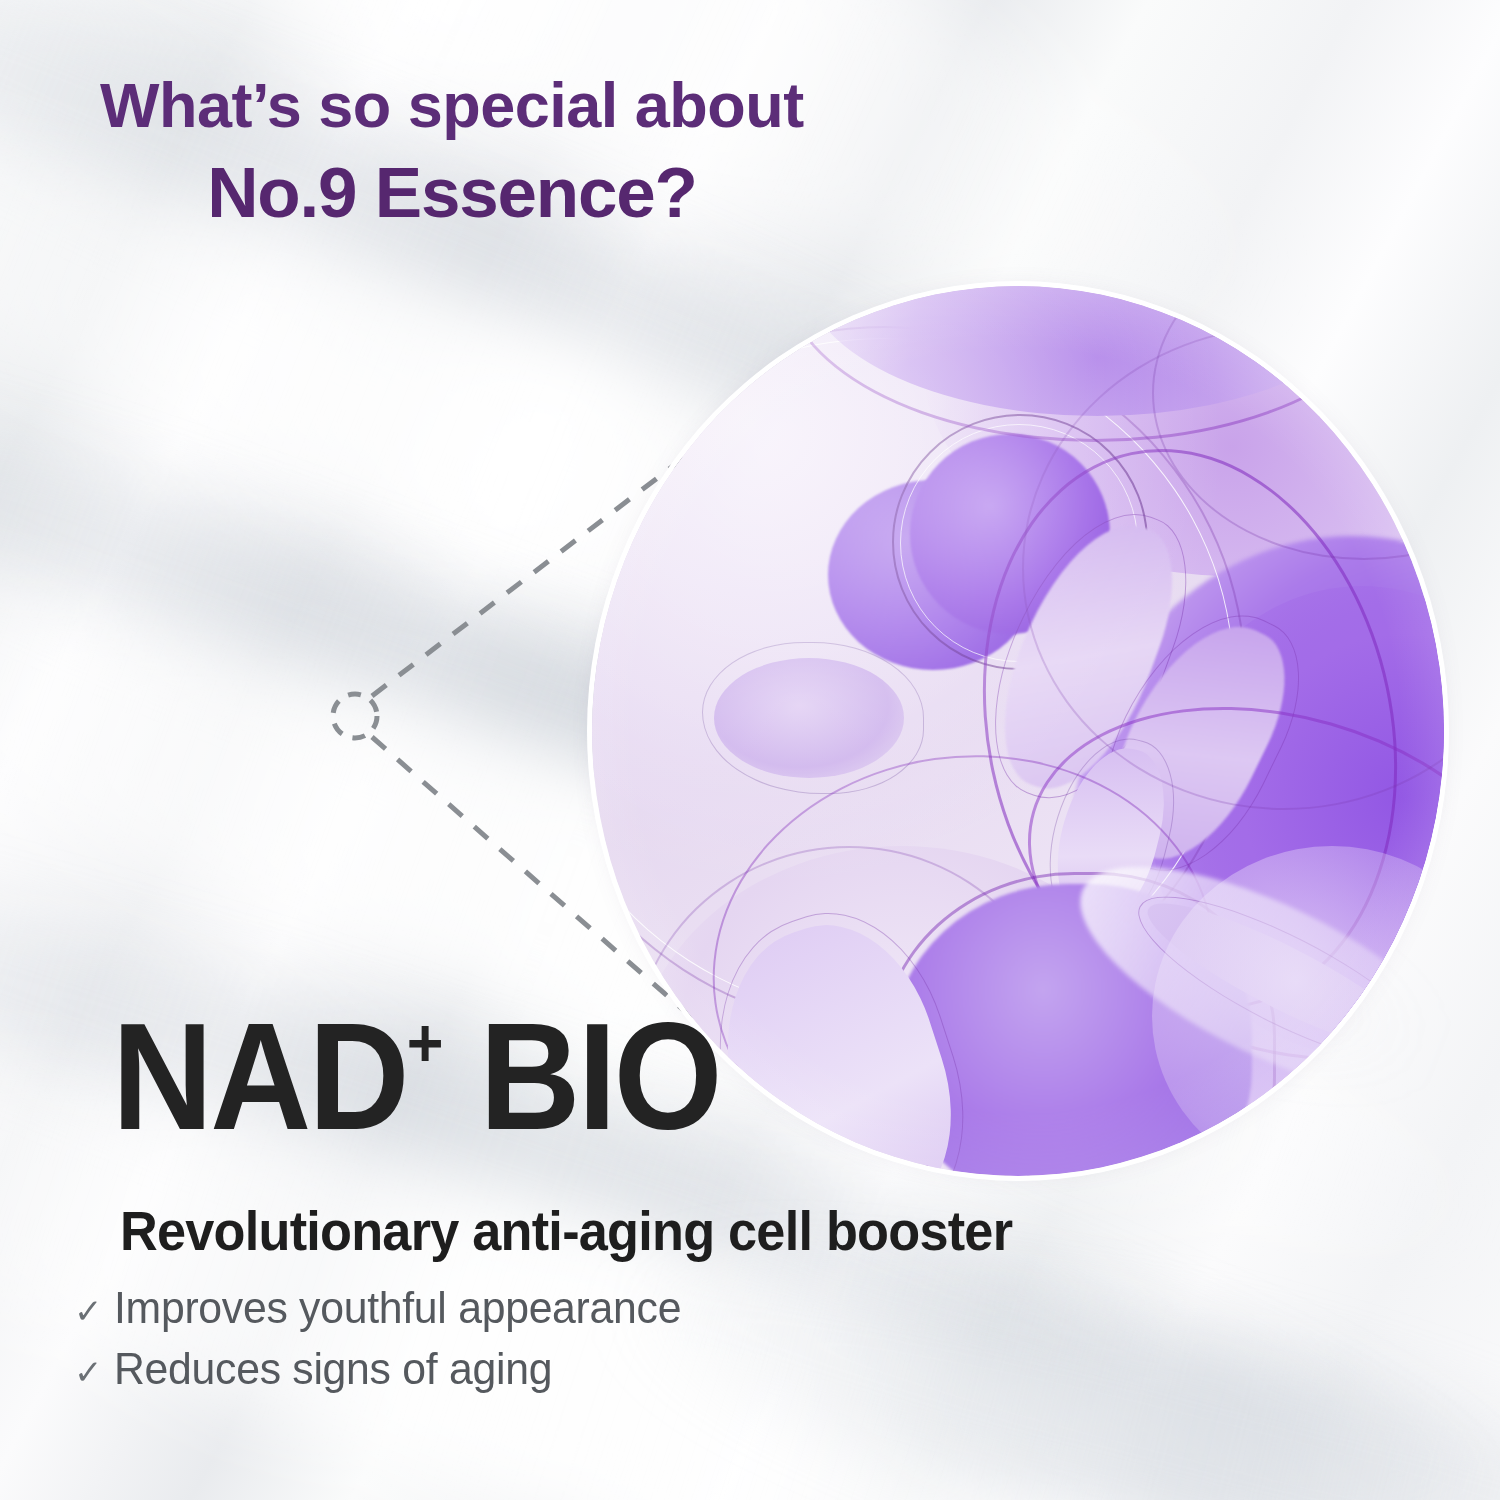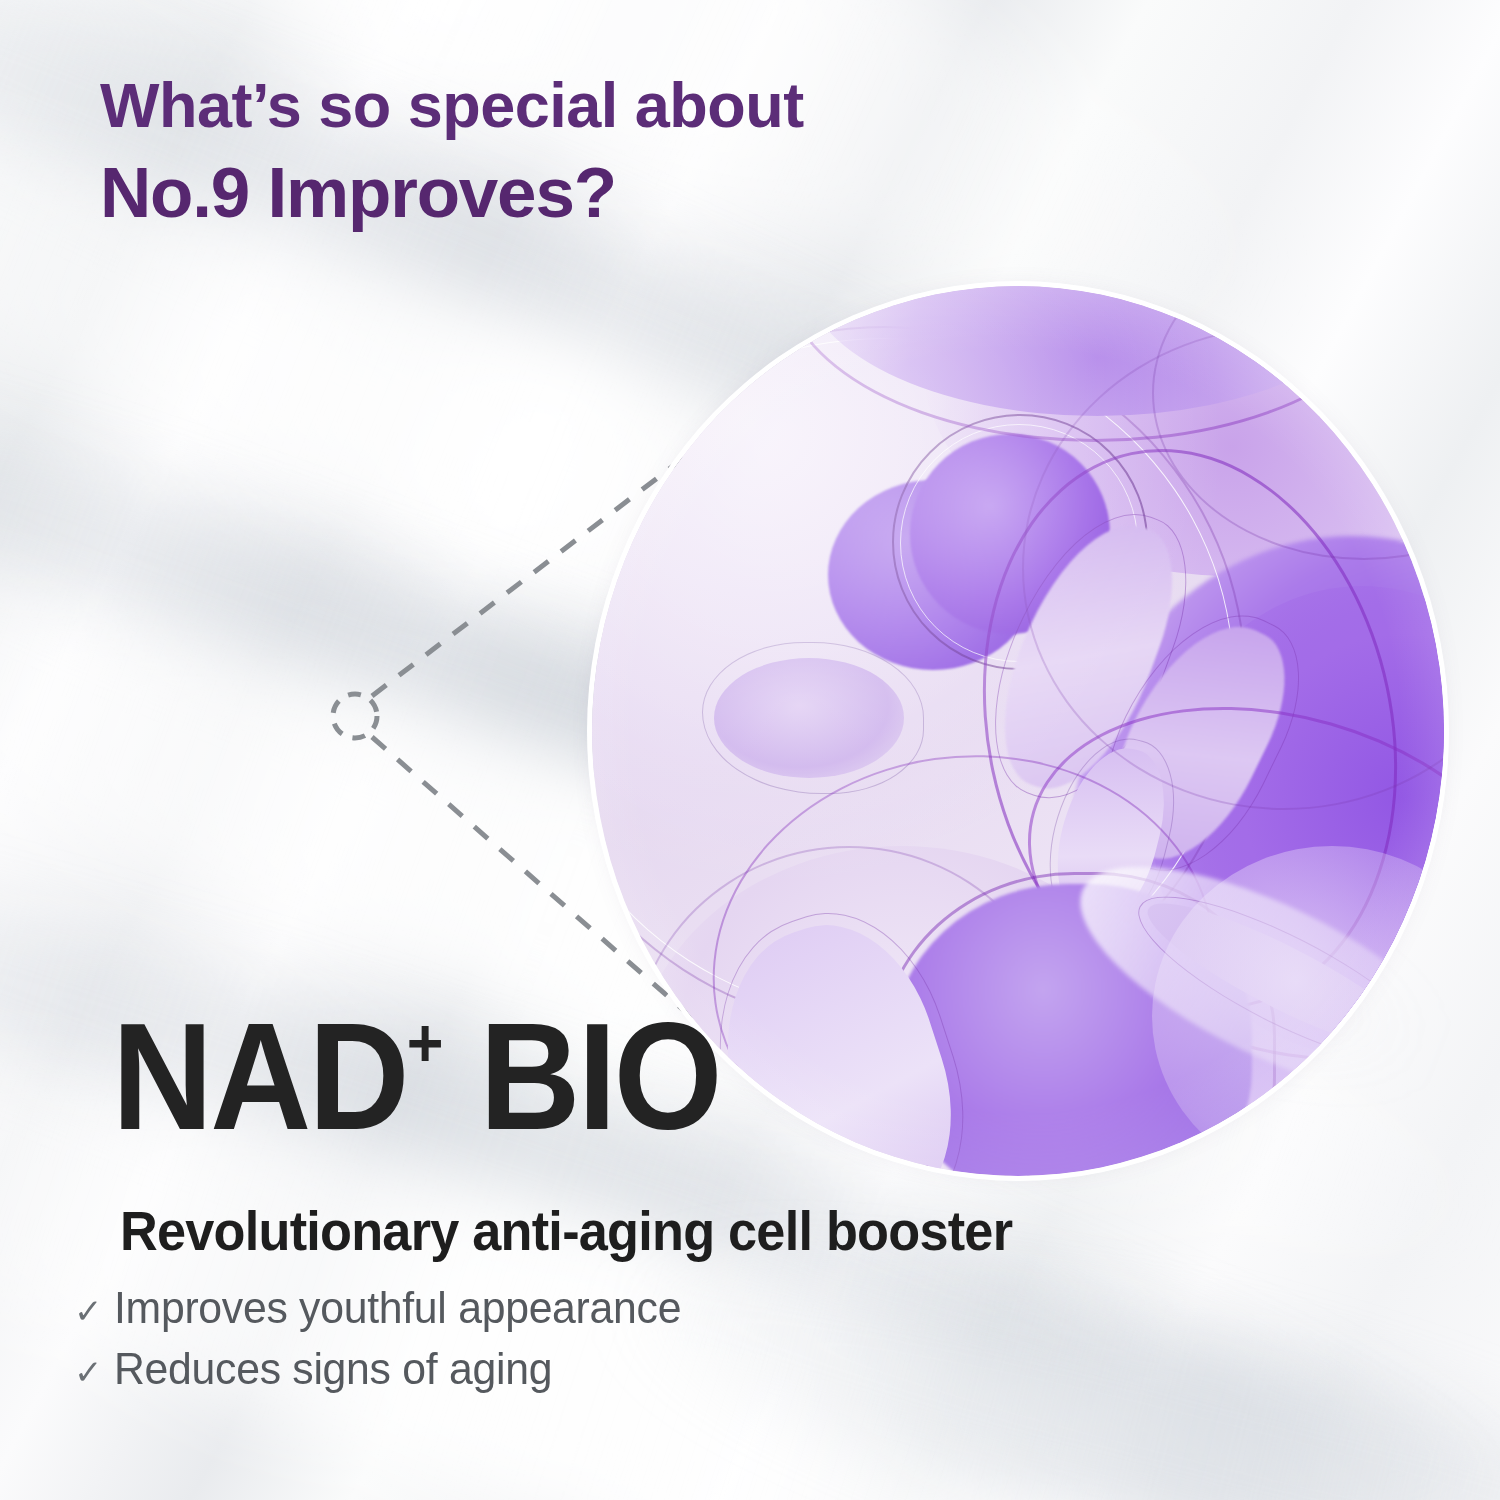--- a/index.html
+++ b/index.html
@@ -60,21 +60,21 @@
         background: linear-gradient(90deg, rgba(204,209,216,.0), rgba(200,206,214,.5), rgba(204,209,216,.0));
         transform: rotate(19deg); }
   .s7 { left:-460px; top:1220px; width:2100px; height:300px;
         background: linear-gradient(90deg, rgba(255,255,255,.0), rgba(255,255,255,.95), rgba(255,255,255,.0));
         transform: rotate(18deg); }
   .s8 { left:600px; top:1340px; width:1200px; height:200px;
         background: linear-gradient(90deg, rgba(207,212,219,.0), rgba(203,209,217,.55), rgba(207,212,219,.0));
         transform: rotate(14deg); }
 
   
-  .headline { position: absolute; left: 100px; top: 74px; }
+  .headline { position: absolute; left: 100px; top: 74px; text-align: center; }
   .headline .l1 {
     font-size: 63px; font-weight: 700; letter-spacing: -0.5px;
     line-height: 1.0; color: #5c2d78; white-space: nowrap;
   }
   .headline .l2 {
     margin-top: 20px;
     font-size: 71px; font-weight: 800; letter-spacing: -1.2px;
     line-height: 1.0; color: #56276f; white-space: nowrap;
   }
 
@@ -272,21 +272,21 @@
 
       <div class="blob" style="inset:0;left:0;top:0;width:100%;height:100%;
         background:radial-gradient(circle at 22% 18%, rgba(255,255,255,.45) 0%, rgba(255,255,255,0) 45%);"></div>
       <div class="blob" style="left:0;top:0;width:100%;height:100%;
         background:radial-gradient(circle at 50% 50%, rgba(255,255,255,0) 62%, rgba(255,255,255,.38) 92%, rgba(255,255,255,.7) 100%);"></div>
     </div>
   </div>
 
   <div class="headline">
     <div class="l1">What’s so special about</div>
-    <div class="l2">No.9 Improves?</div>
+    <div class="l2">No.9 Essence?</div>
   </div>
 
   <div class="nadbio"><span>NAD</span><sup>+</sup><span> BIO</span></div>
 
   <div class="subtitle">Revolutionary anti-aging cell booster</div>
 
   <div class="bullets">
     <div class="bullet">
       <span class="tick">✓</span>
       <span class="btxt">Improves youthful appearance</span>

